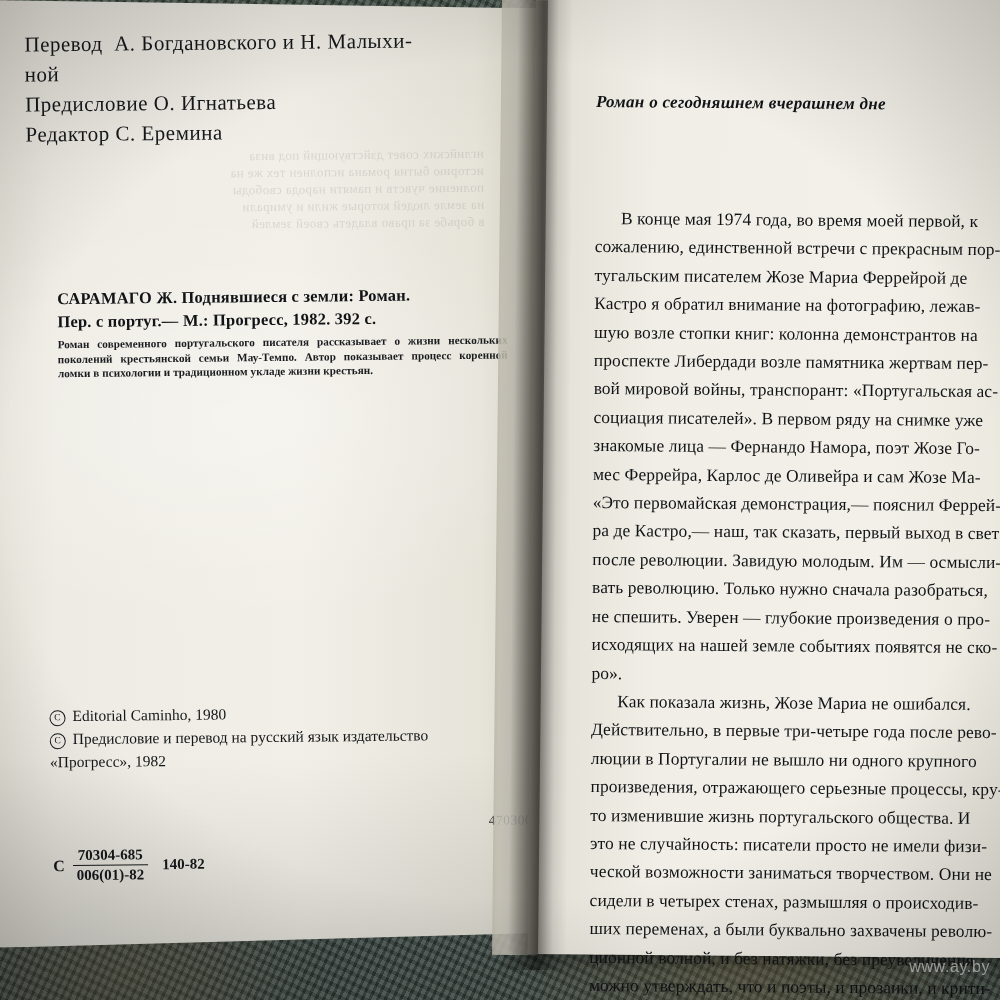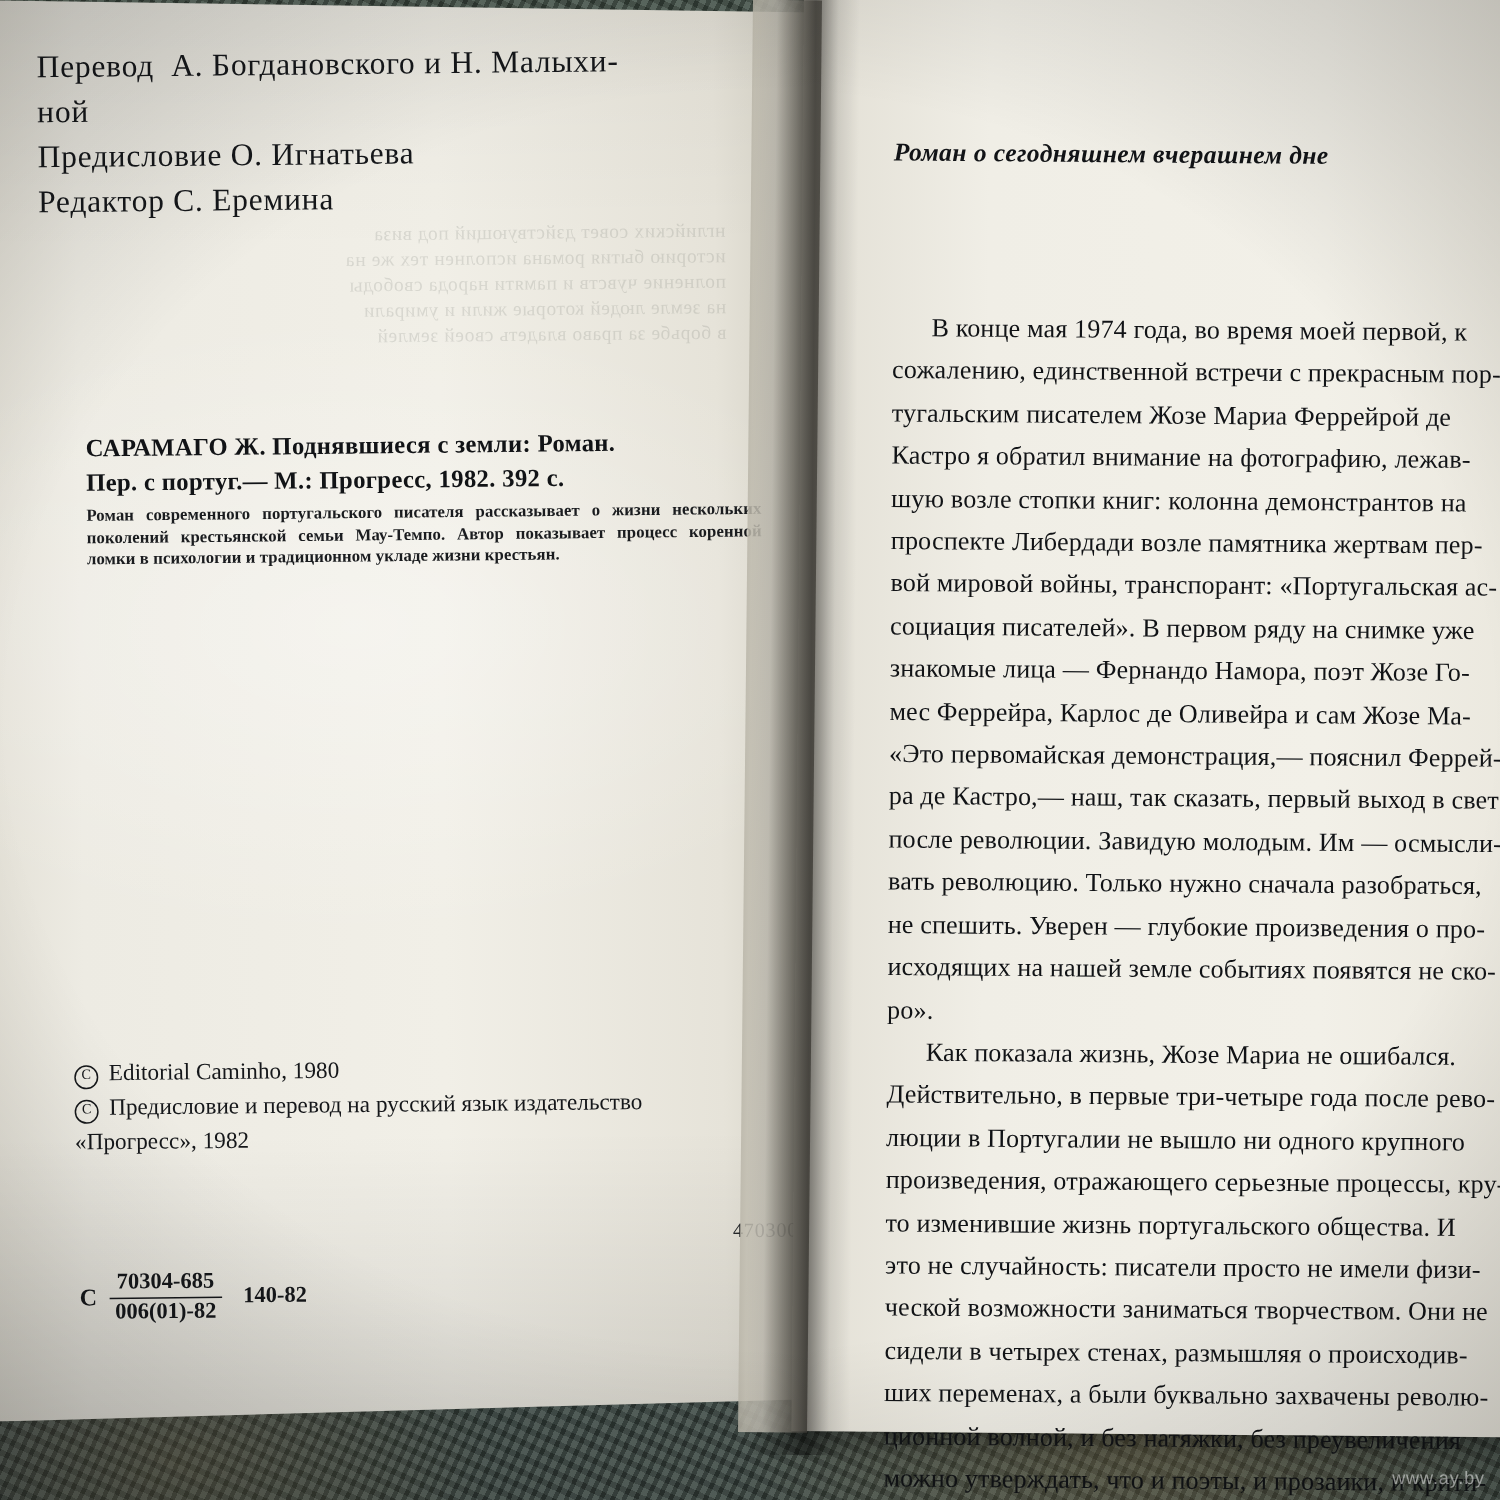--- a/index.html
+++ b/index.html
@@ -237,23 +237,23 @@
     letter-spacing: .1px;
     text-align: left;
   }
   .rp-body p { margin: 0; white-space: nowrap; overflow: visible; }
   .rp-body p.ind { text-indent: 26px; }
 
   
   .watermark {
     position: absolute;
     right: 10px;
-    bottom: 8px;
+    bottom: 24px;
     font-family: "Liberation Sans", sans-serif;
-    font-size: 12px;
+    font-size: 16px;
     color: rgba(235,235,235,0.55);
     letter-spacing: .6px;
   }
 
   .vignette {
     position: absolute; inset: 0;
     background: radial-gradient(ellipse 900px 760px at 500px 480px, rgba(0,0,0,0) 55%, rgba(0,0,0,0.28) 100%);
     pointer-events: none;
   }
 </style>

